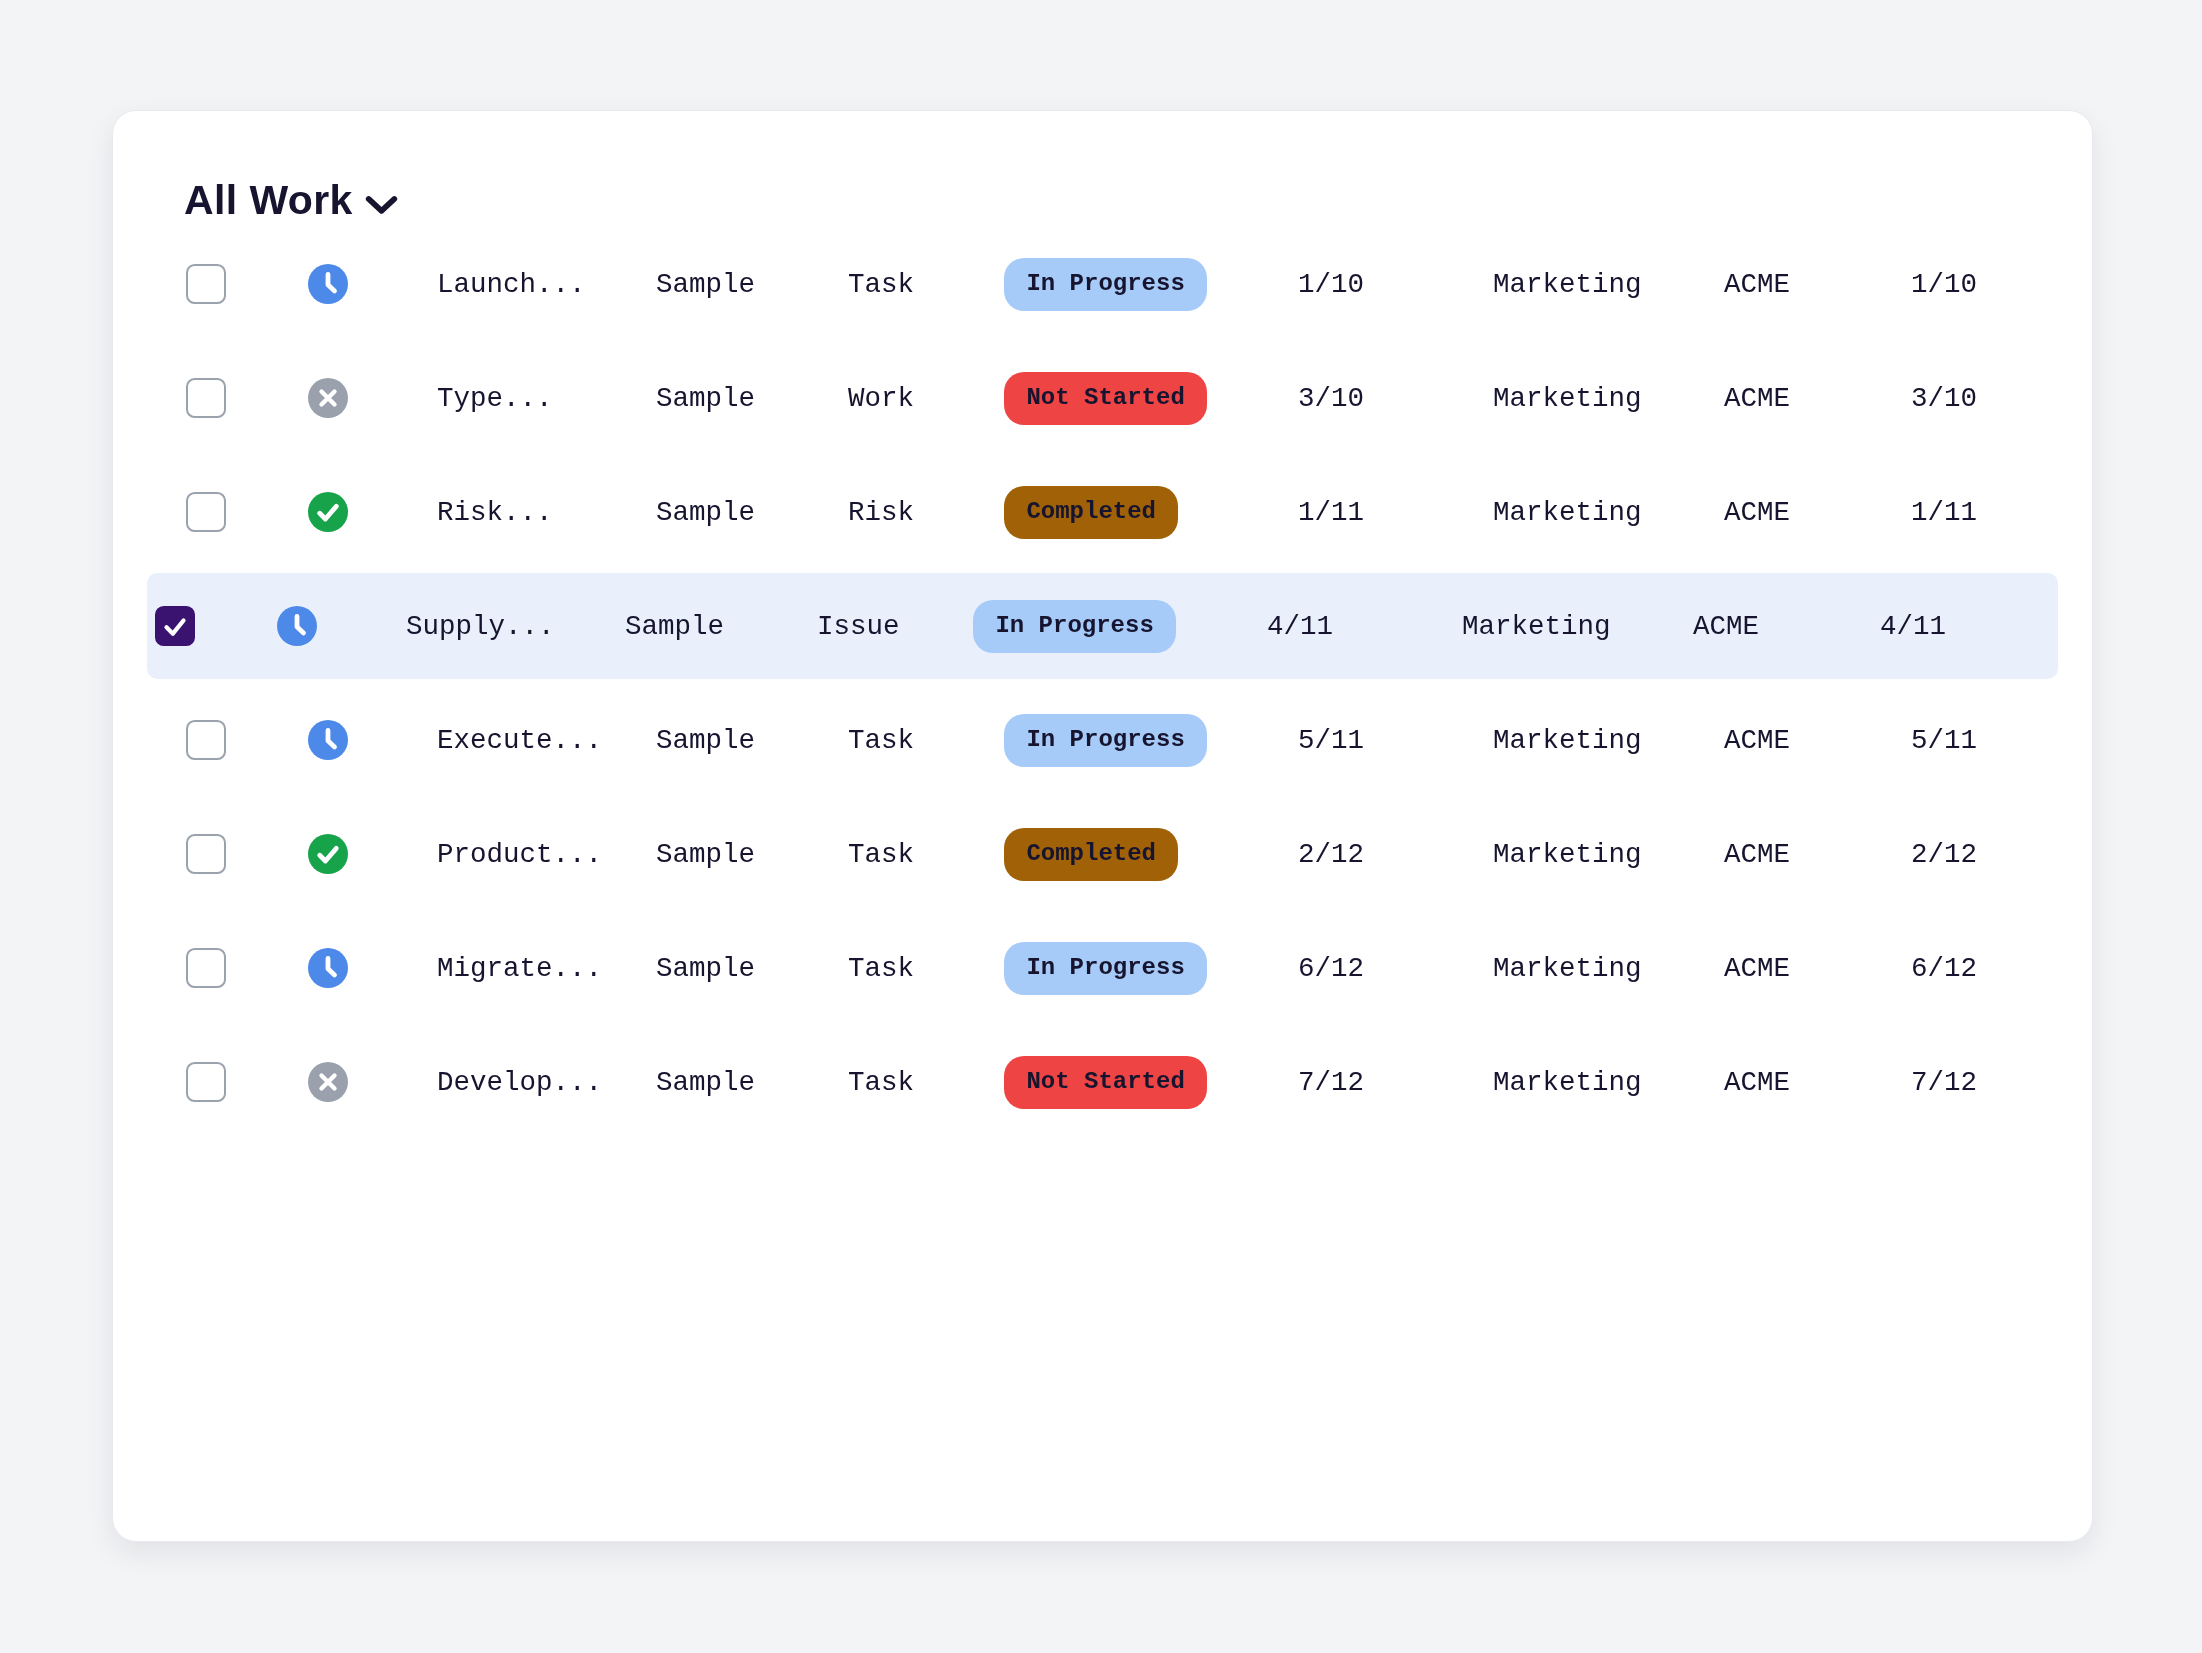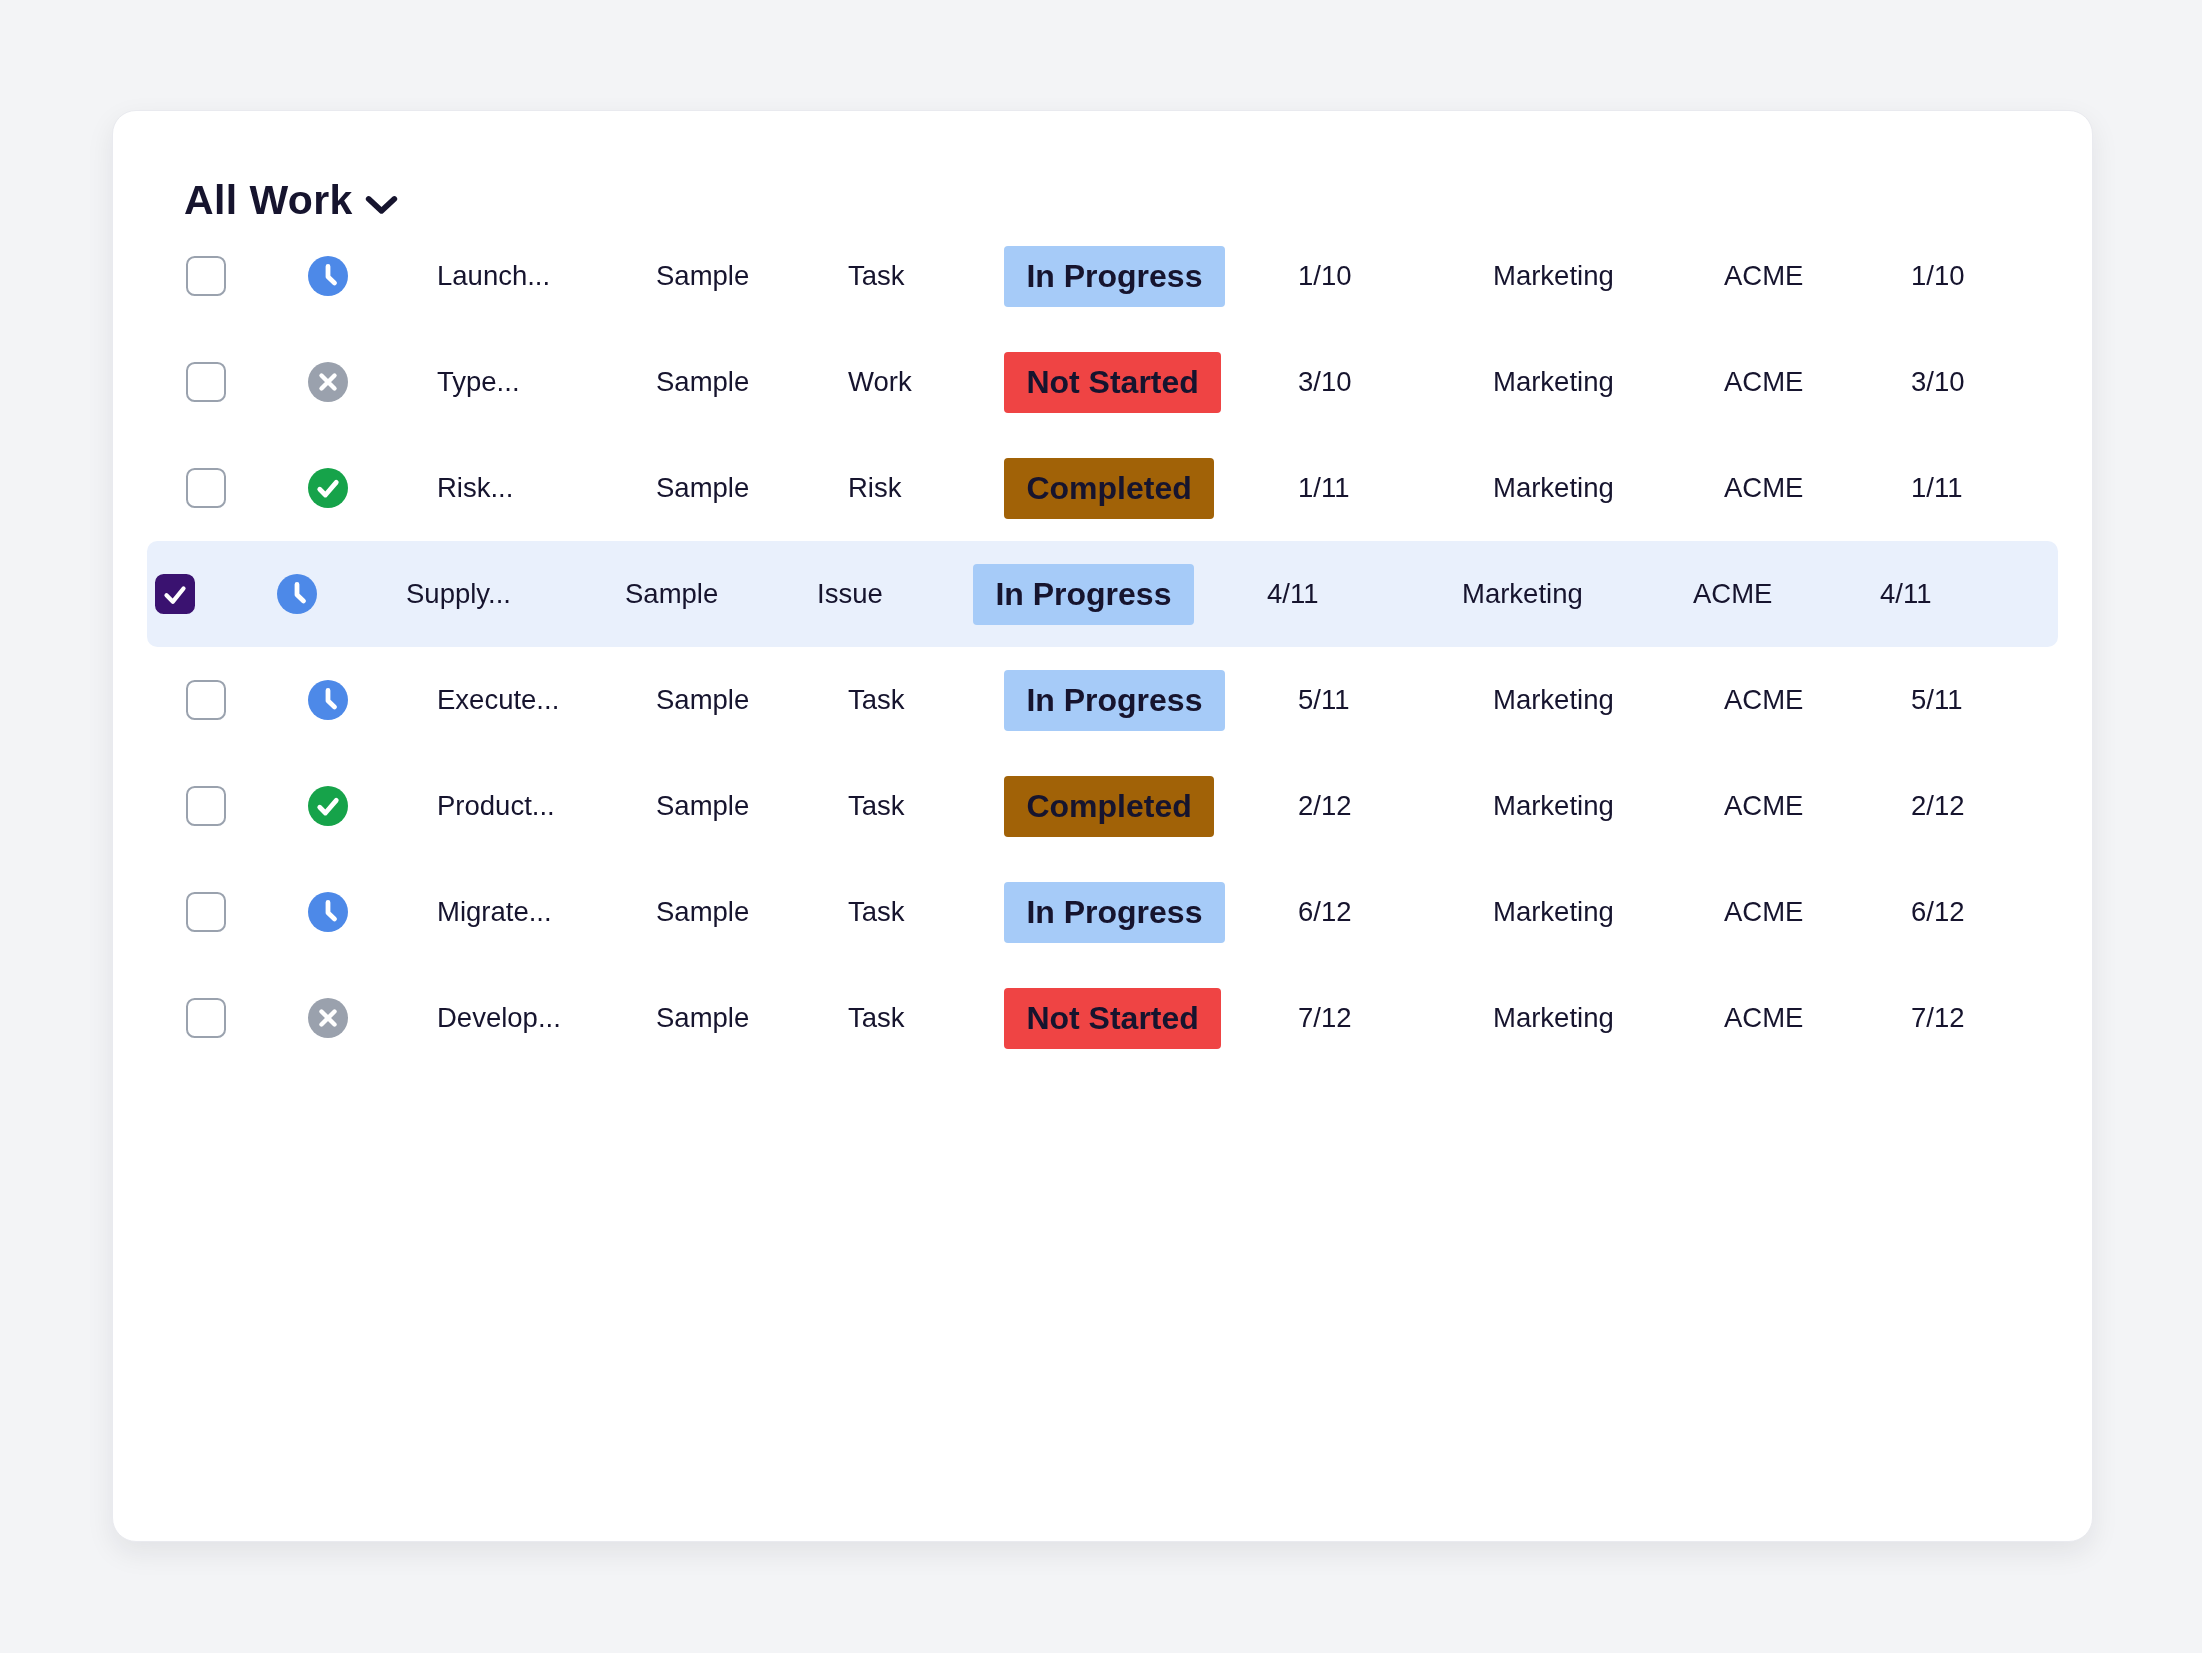--- a/index.html
+++ b/index.html
@@ -41,24 +41,25 @@
     height:93px;
     margin-top:53px;
     padding-left:73px;
     border-bottom:2.6px solid #cfd6e2;
     font-weight:700;
     font-size:27px;
   }
   .th{cursor:pointer;}
   .row{
     height:106px;
-    margin:0 34px;
+    margin:8px 34px;
     padding-left:39px;
     border-radius:10.3px;
     font-size:27.5px;
+    font-family:Liberation Mono, monospace;
   }
   .row.selected{background:#e9f0fc;padding-left:8px;}
   .checkbox{
     width:40px;height:40px;
     border:2.6px solid #9aa2ae;
     border-radius:8.6px;
     background:#ffffff;
     box-sizing:border-box;
     display:flex;align-items:center;justify-content:center;
     cursor:pointer;
@@ -74,23 +75,23 @@
     width:40px;height:40px;border-radius:50%;
     display:none;align-items:center;justify-content:center;
     cursor:pointer;
   }
   .cell-complete[data-icon="clock"] .icon-clock{display:flex;background:#4d89e8;}
   .cell-complete[data-icon="x"] .icon-x{display:flex;background:#9aa1ad;}
   .cell-complete[data-icon="check"] .icon-check{display:flex;background:#16a34a;}
   .badge{
     display:inline-block;
     padding:14.6px 22.4px;
-    border-radius:4px;
+    border-radius:20px;
     font-weight:700;
-    font-size:32px;
+    font-size:24px;
     line-height:1;
     cursor:pointer;
   }
   .badge-in-progress{background:#a6cbf8;}
   .badge-not-started{background:#ef4444;}
   .badge-completed{background:#a16207;}
   .name-cell{cursor:pointer;}
 </style>
 </head>
 <body>

